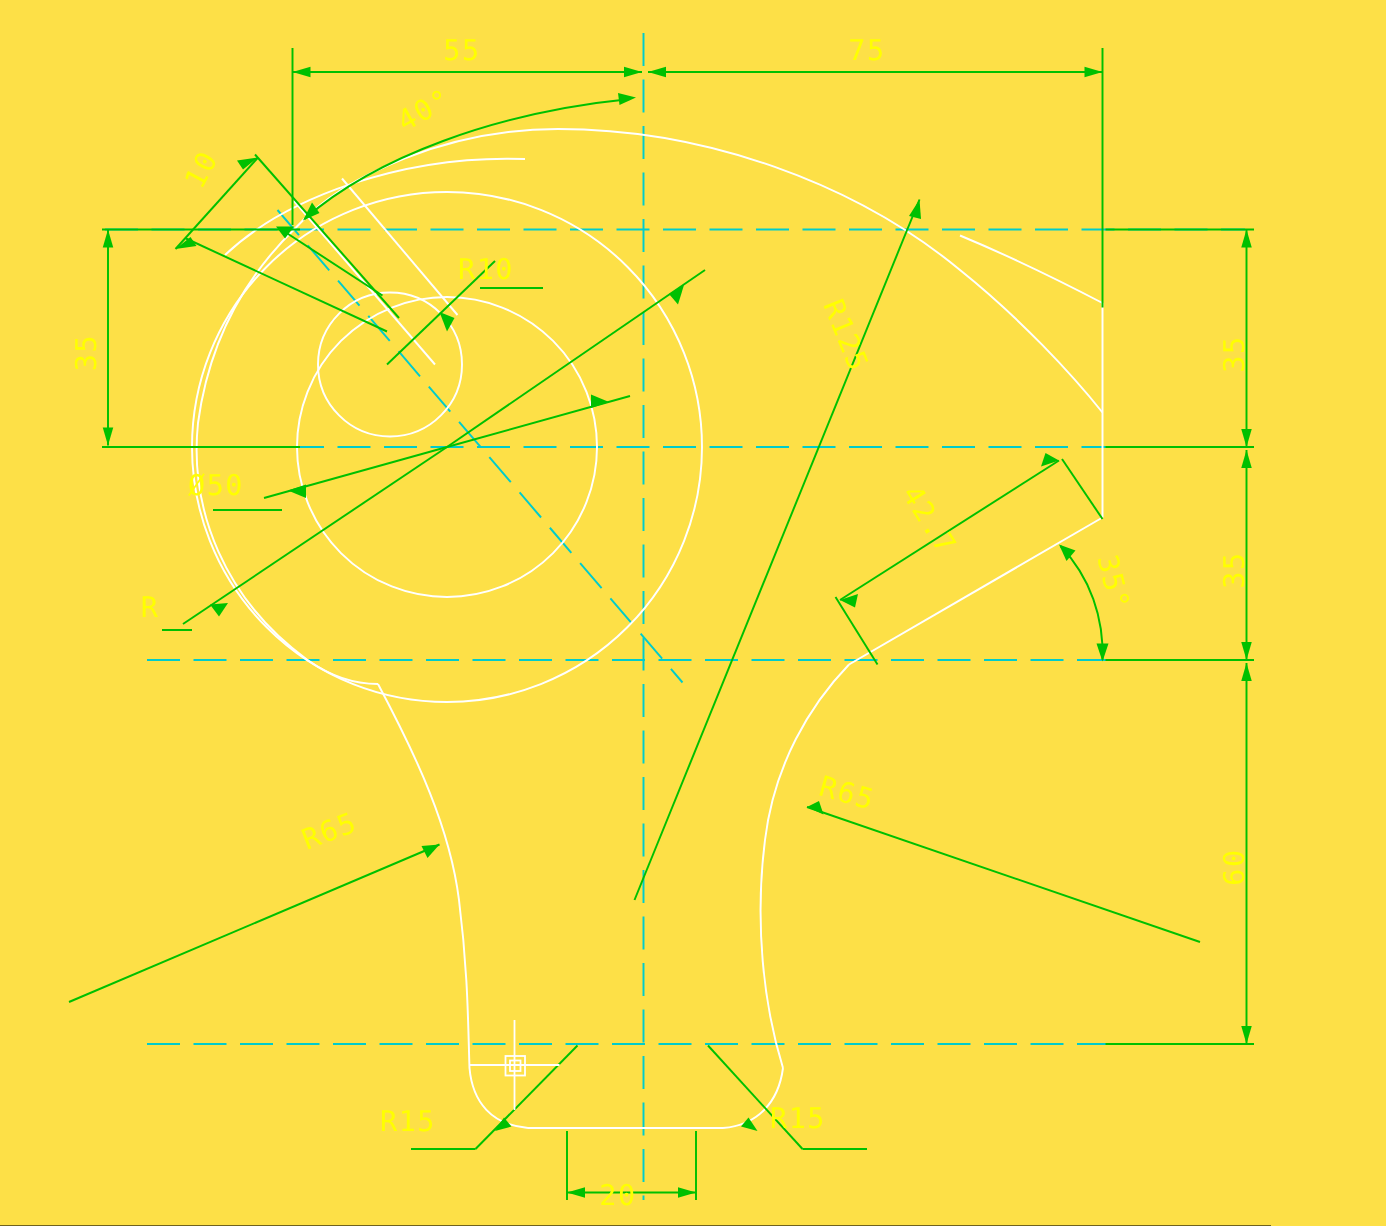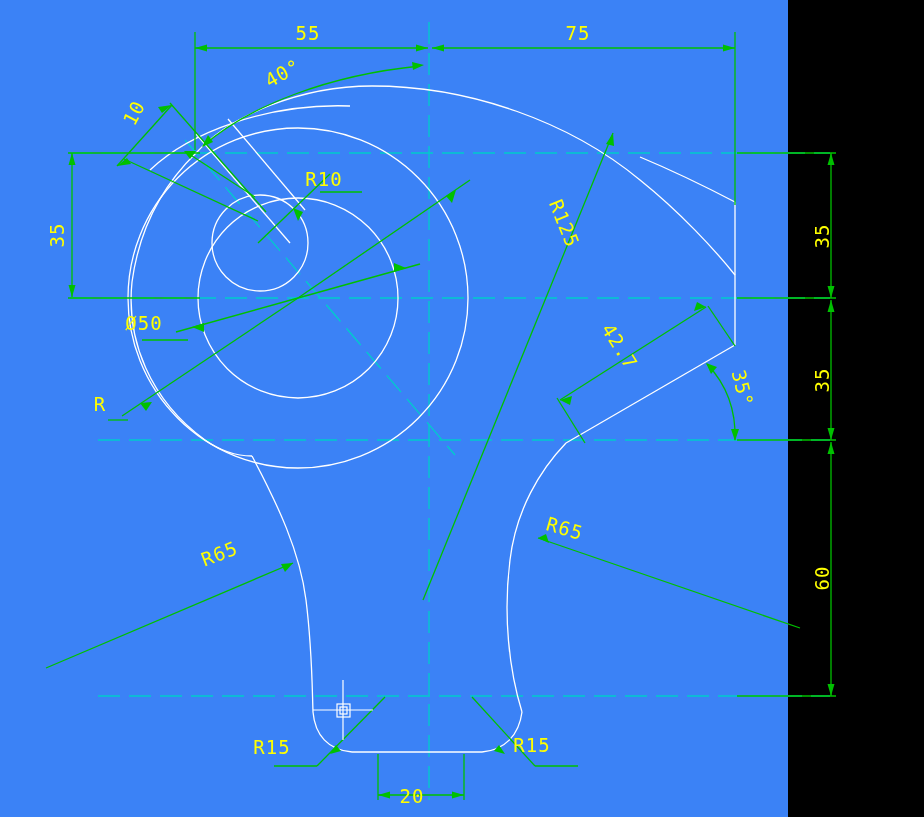--- a/index.html
+++ b/index.html
@@ -1,18 +1,18 @@
 <!DOCTYPE html>
 <html><head>
 <meta charset="utf-8">
 <style>
   html,body{margin:0;padding:0;background:#000;}
   body{width:924px;height:817px;overflow:hidden;
        font-family:"DejaVu Sans Mono","Liberation Mono",monospace;}
-  #cad-root{position:relative;width:788px;height:817px;background:#3b82f6;}
+  #cad-root{position:relative;width:924px;height:817px;background:#fde047;}
   svg{display:block;}
   .dimtext{fill:#ffff00;font-family:"DejaVu Sans Mono","Liberation Mono",monospace;
            font-size:19px;letter-spacing:1px;}
   .obj{fill:none;stroke:#ffffff;stroke-width:1.3;}
   .cl{fill:none;stroke:#00cccc;stroke-width:1.3;stroke-dasharray:22 9;}
   .dim{fill:none;stroke:#00c000;stroke-width:1.3;}
   .dimfill{fill:#00c000;stroke:none;}
   .cursor{fill:none;stroke:#ffffff;stroke-width:1.2;}
 </style>
 </head>

